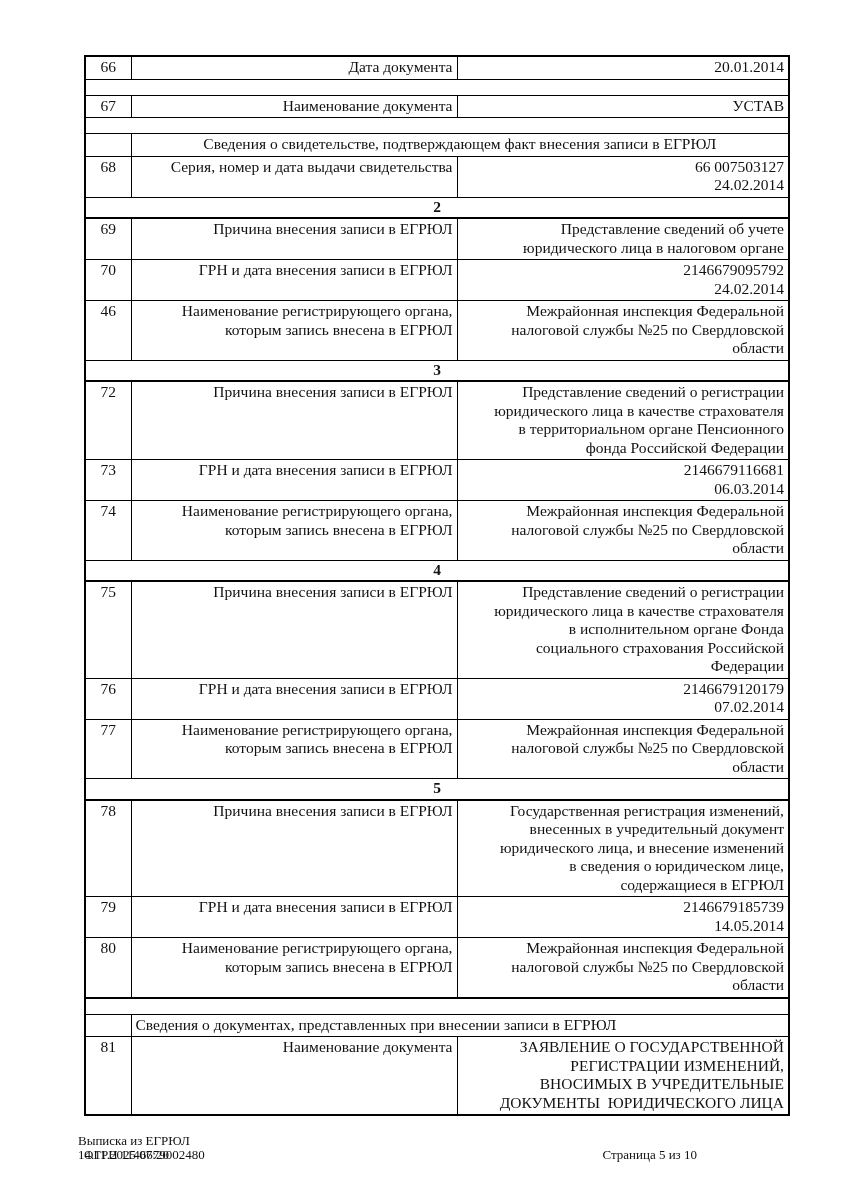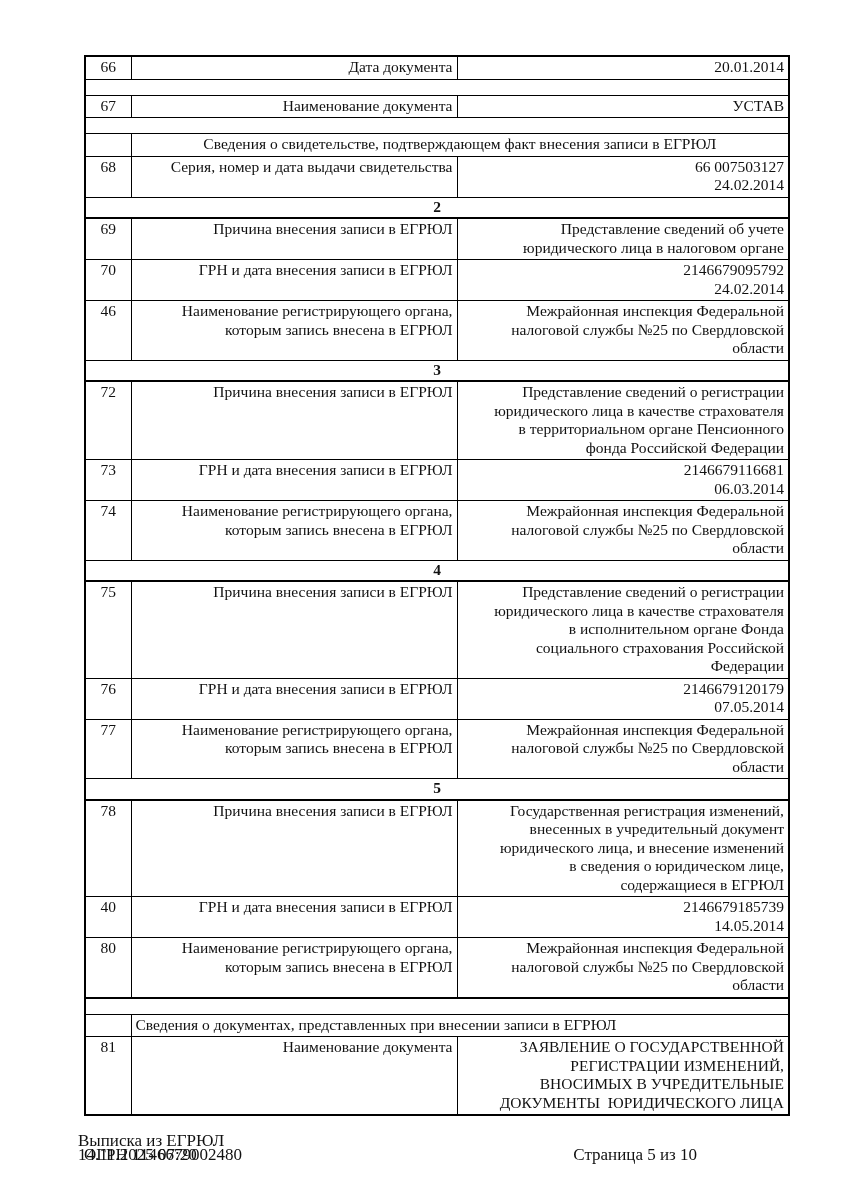--- a/index.html
+++ b/index.html
@@ -52,21 +52,21 @@
   }
   .cell-header { white-space: pre; margin-left: 30px; }
   .cell-header.align-center { text-align: center; }
   .cell-header.align-left { text-align: left; }
   .page-footer {
     position: absolute;
     left: 0;
     top: 1134px;
     width: 735px;
     height: 40px;
-    font-size: 17px;
+    font-size: 13px;
     line-height: 14px;
   }
   .footer-left {
     position: absolute;
     left: 78px;
     top: 0;
   }
   .footer-center {
     position: absolute;
     left: 84px;
@@ -173,21 +173,21 @@
         <td class="cell-value">Представление сведений о регистрации
 юридического лица в качестве страхователя
 в исполнительном органе Фонда
 социального страхования Российской
 Федерации</td>
       </tr>
       <tr class="row-data">
         <td class="cell-num">76</td>
         <td class="cell-label">ГРН и дата внесения записи в ЕГРЮЛ</td>
         <td class="cell-value">2146679120179
-07.05.2014</td>
+07.02.2014</td>
       </tr>
       <tr class="row-data">
         <td class="cell-num">77</td>
         <td class="cell-label">Наименование регистрирующего органа,
 которым запись внесена в ЕГРЮЛ</td>
         <td class="cell-value">Межрайонная инспекция Федеральной
 налоговой службы №25 по Свердловской
 области</td>
       </tr>
       <tr class="row-number">
@@ -196,21 +196,21 @@
       <tr class="row-data">
         <td class="cell-num">78</td>
         <td class="cell-label">Причина внесения записи в ЕГРЮЛ</td>
         <td class="cell-value">Государственная регистрация изменений,
 внесенных в учредительный документ
 юридического лица, и внесение изменений
 в сведения о юридическом лице,
 содержащиеся в ЕГРЮЛ</td>
       </tr>
       <tr class="row-data">
-        <td class="cell-num">40</td>
+        <td class="cell-num">79</td>
         <td class="cell-label">ГРН и дата внесения записи в ЕГРЮЛ</td>
         <td class="cell-value">2146679185739
 14.05.2014</td>
       </tr>
       <tr class="row-data">
         <td class="cell-num">80</td>
         <td class="cell-label">Наименование регистрирующего органа,
 которым запись внесена в ЕГРЮЛ</td>
         <td class="cell-value">Межрайонная инспекция Федеральной
 налоговой службы №25 по Свердловской

